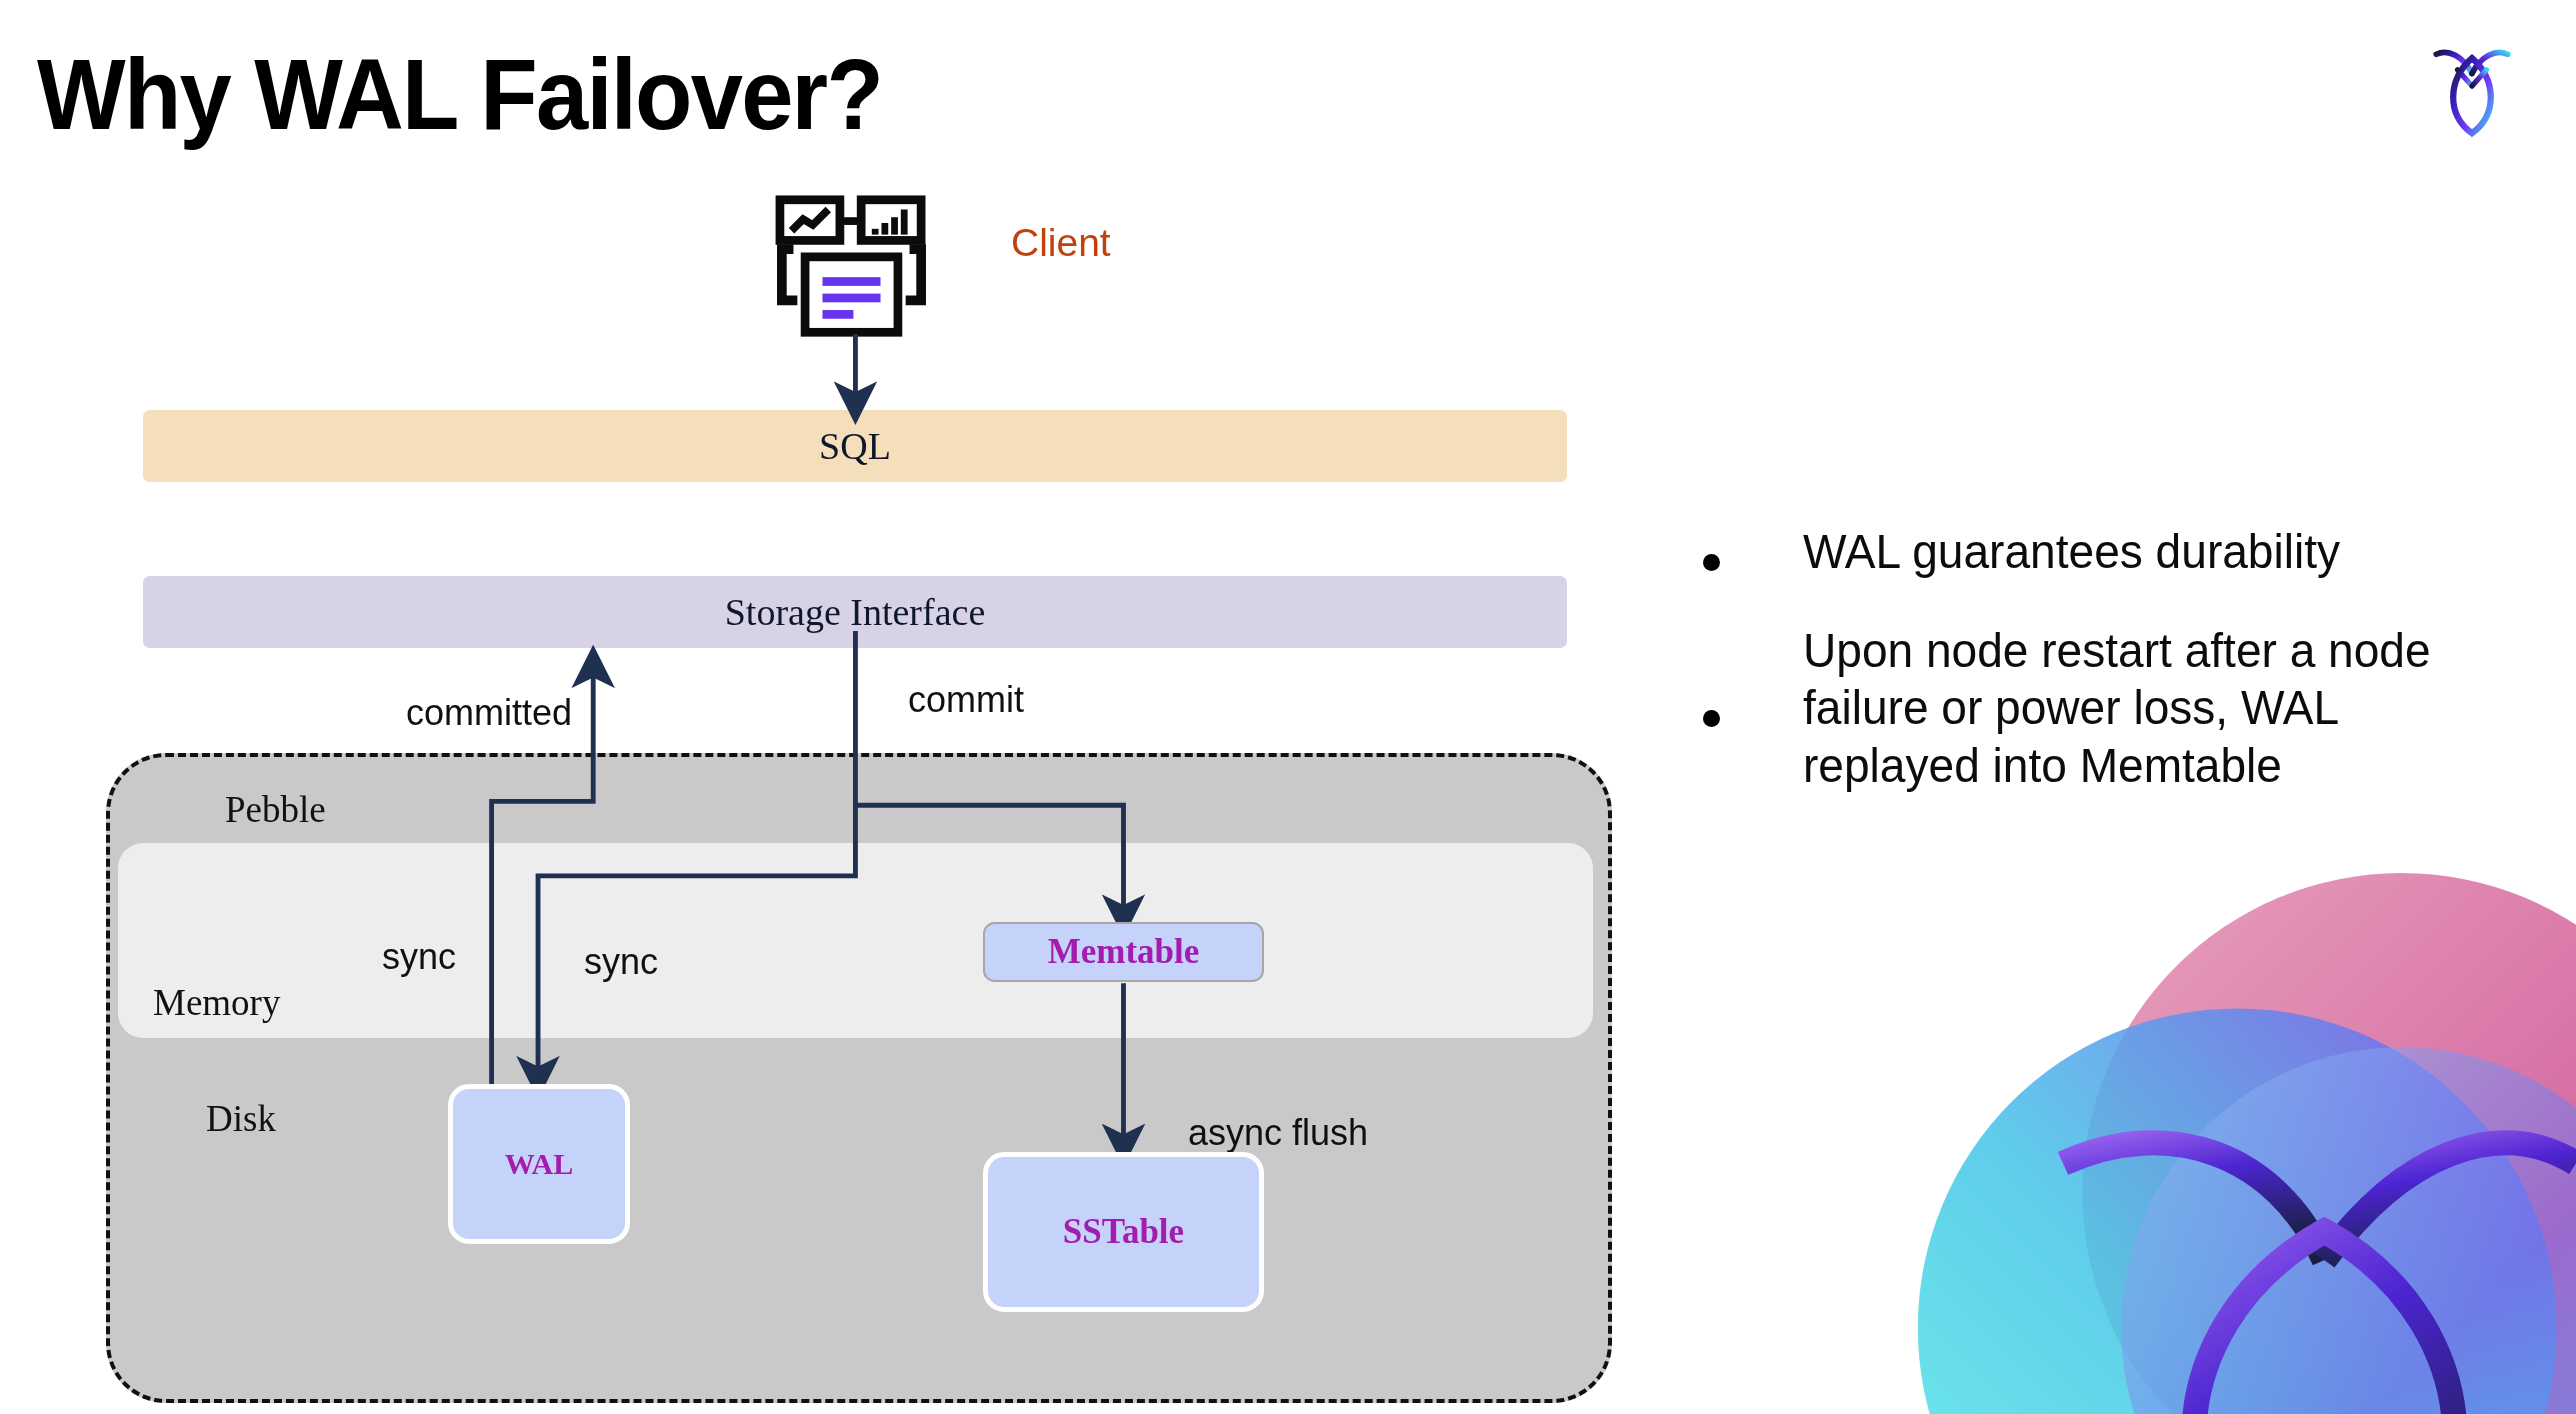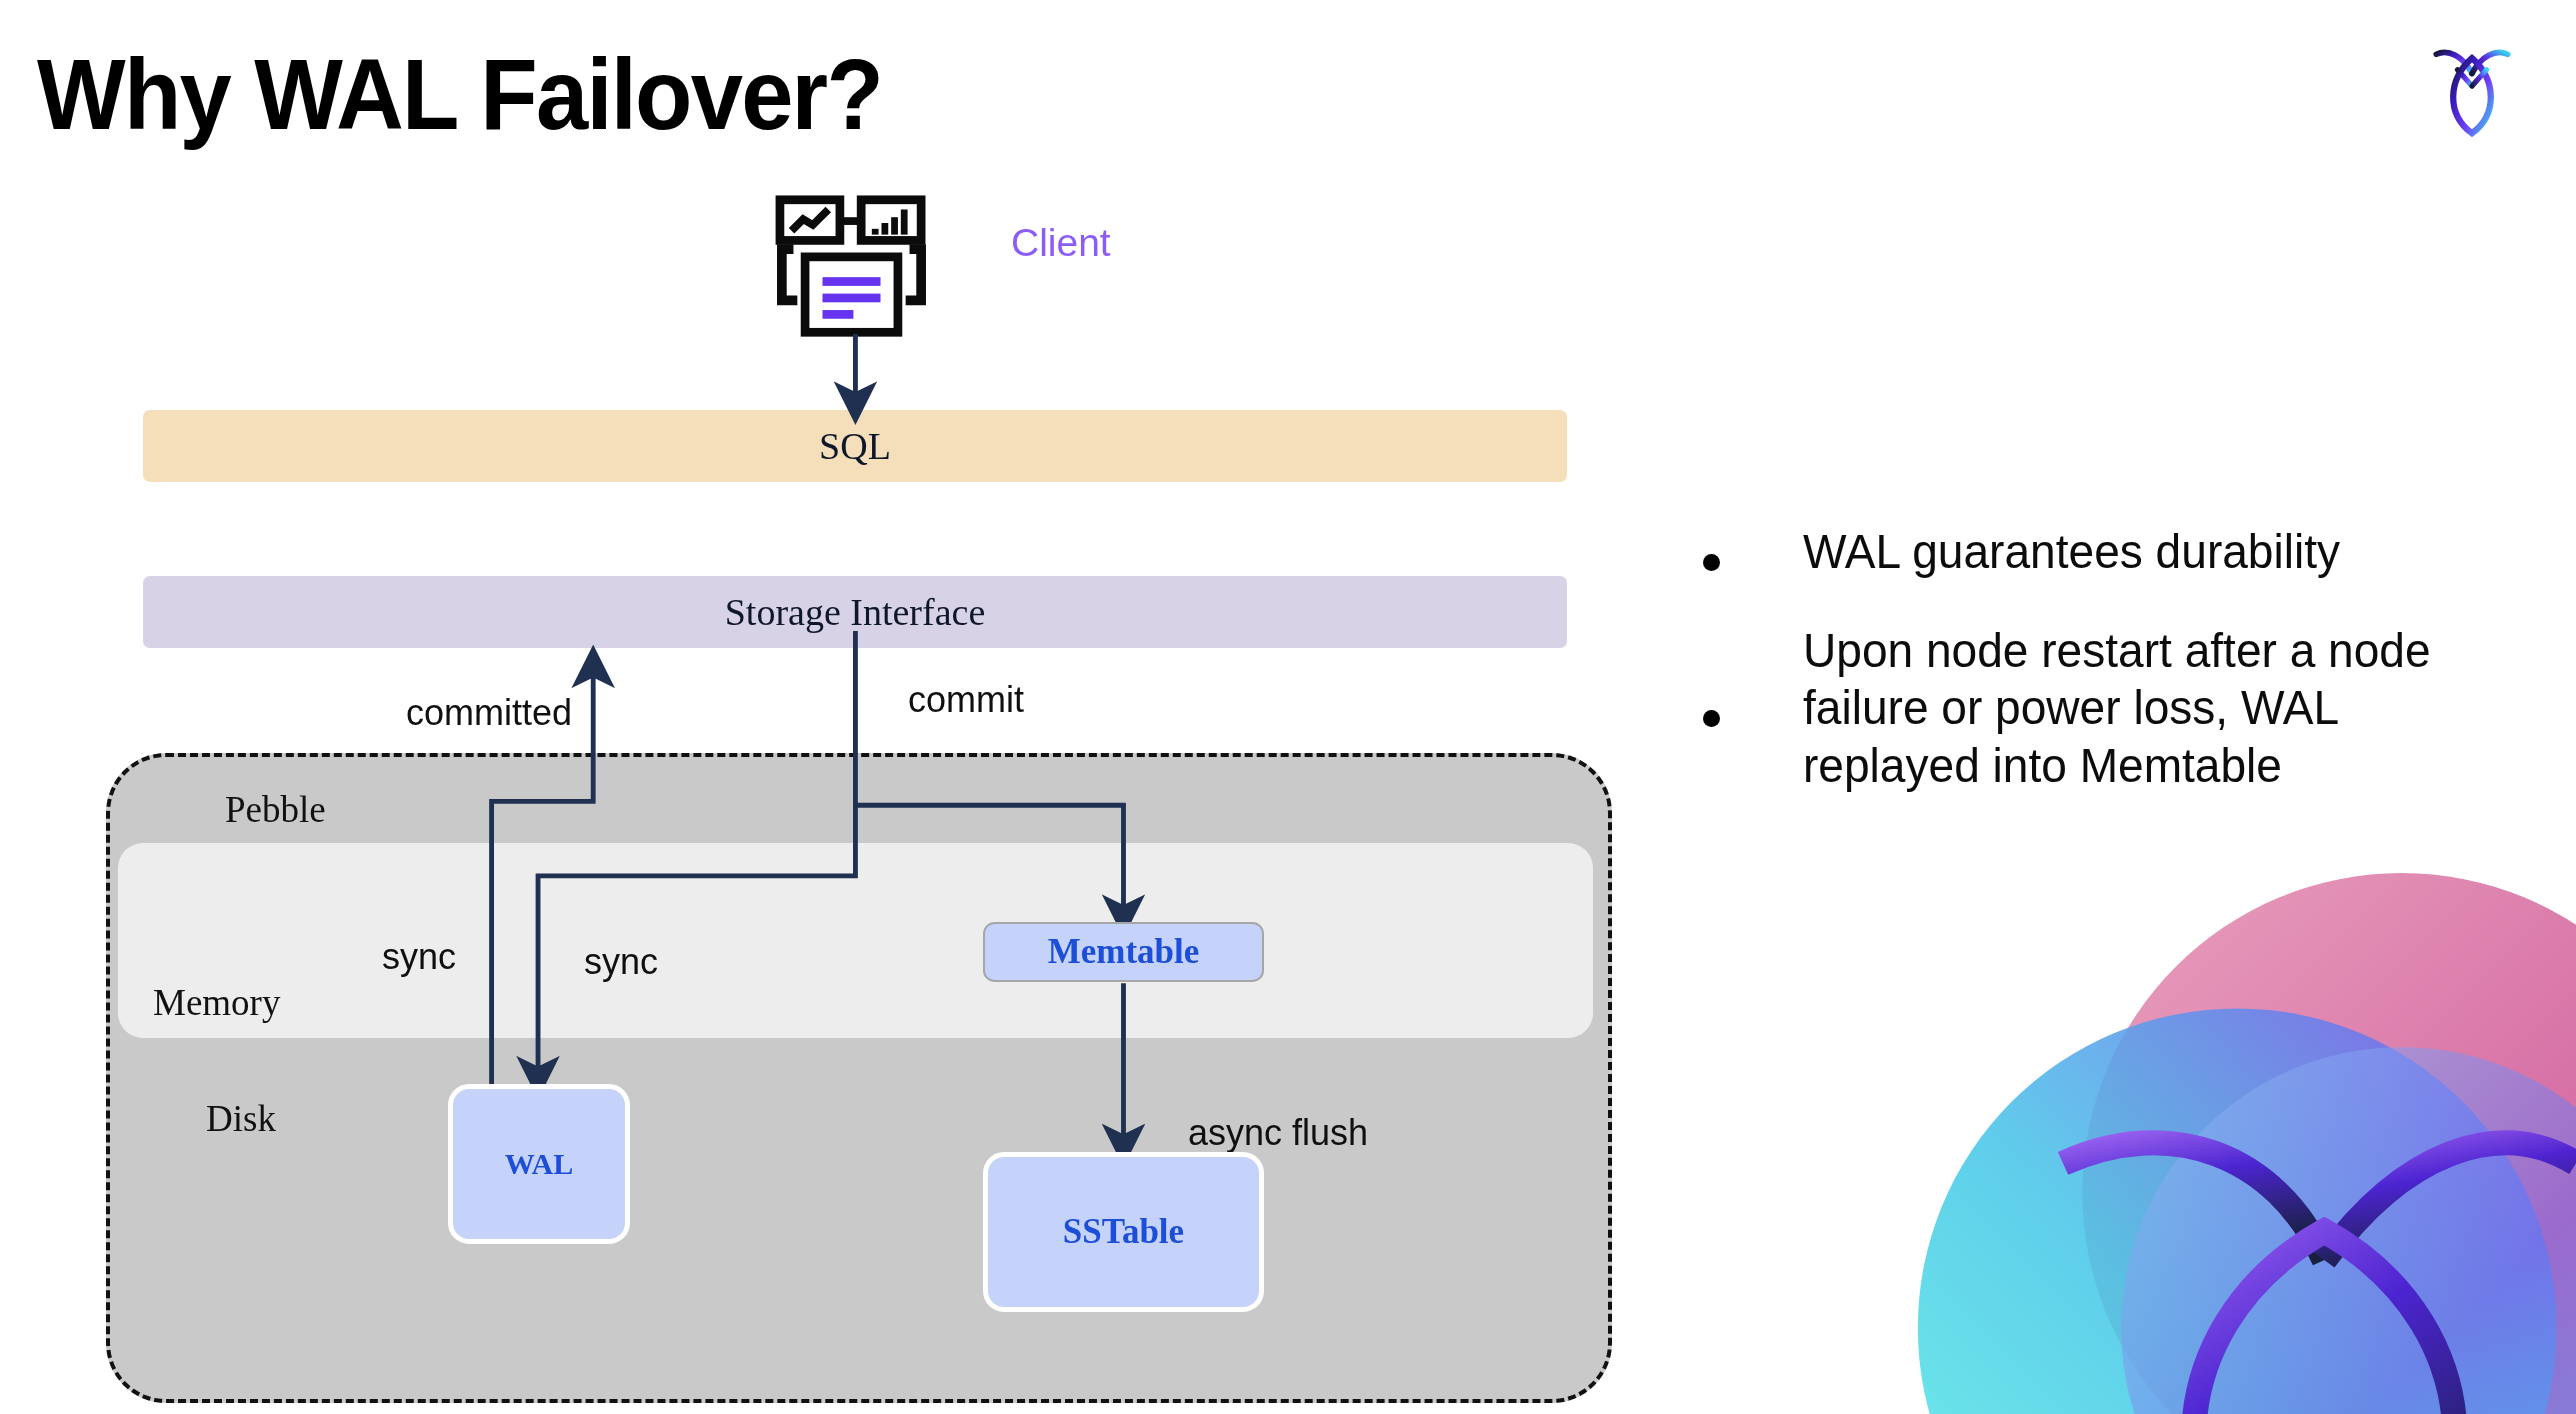--- a/index.html
+++ b/index.html
@@ -19,21 +19,21 @@
     transform:scaleX(.93);transform-origin:left center;
   }
 
   
   .logo{position:absolute;left:2419px;top:35px;width:106px;height:106px;}
 
   
   .client-icon{position:absolute;left:774px;top:194px;width:155px;height:147px;}
   .client-label{
     position:absolute;left:1011px;top:221px;
-    font-size:39px;color:#8b5cf6;
+    font-size:39px;color:#c2410c;
     font-family:"Liberation Sans", sans-serif;white-space:nowrap;
   }
 
   
   .bar{
     position:absolute;left:143px;width:1424px;height:72px;
     border-radius:6.8px;
     display:flex;align-items:center;justify-content:center;
     font-family:"Liberation Serif", serif;
     font-size:38px;color:#0f172a;
@@ -61,21 +61,21 @@
   }
   .lbl-pebble{left:225px;top:788px;}
   .lbl-memory{left:153px;top:981px;}
   .lbl-disk{left:206px;top:1097px;}
 
   
   .node{
     position:absolute;
     display:flex;align-items:center;justify-content:center;
     font-family:"Liberation Serif", serif;
-    font-weight:bold;color:#1d4ed8;
+    font-weight:bold;color:#a21caf;
     background:#c5d2f9;
     box-sizing:border-box;
   }
   .node-memtable{
     left:983px;top:922px;width:281px;height:60px;
     border:2.9px solid #a6a6a6;border-radius:11.6px;font-size:35px;
   }
   .node-wal{
     left:448px;top:1084px;width:182px;height:160px;
     border:5.8px solid #ffffff;border-radius:21px;font-size:30px;

